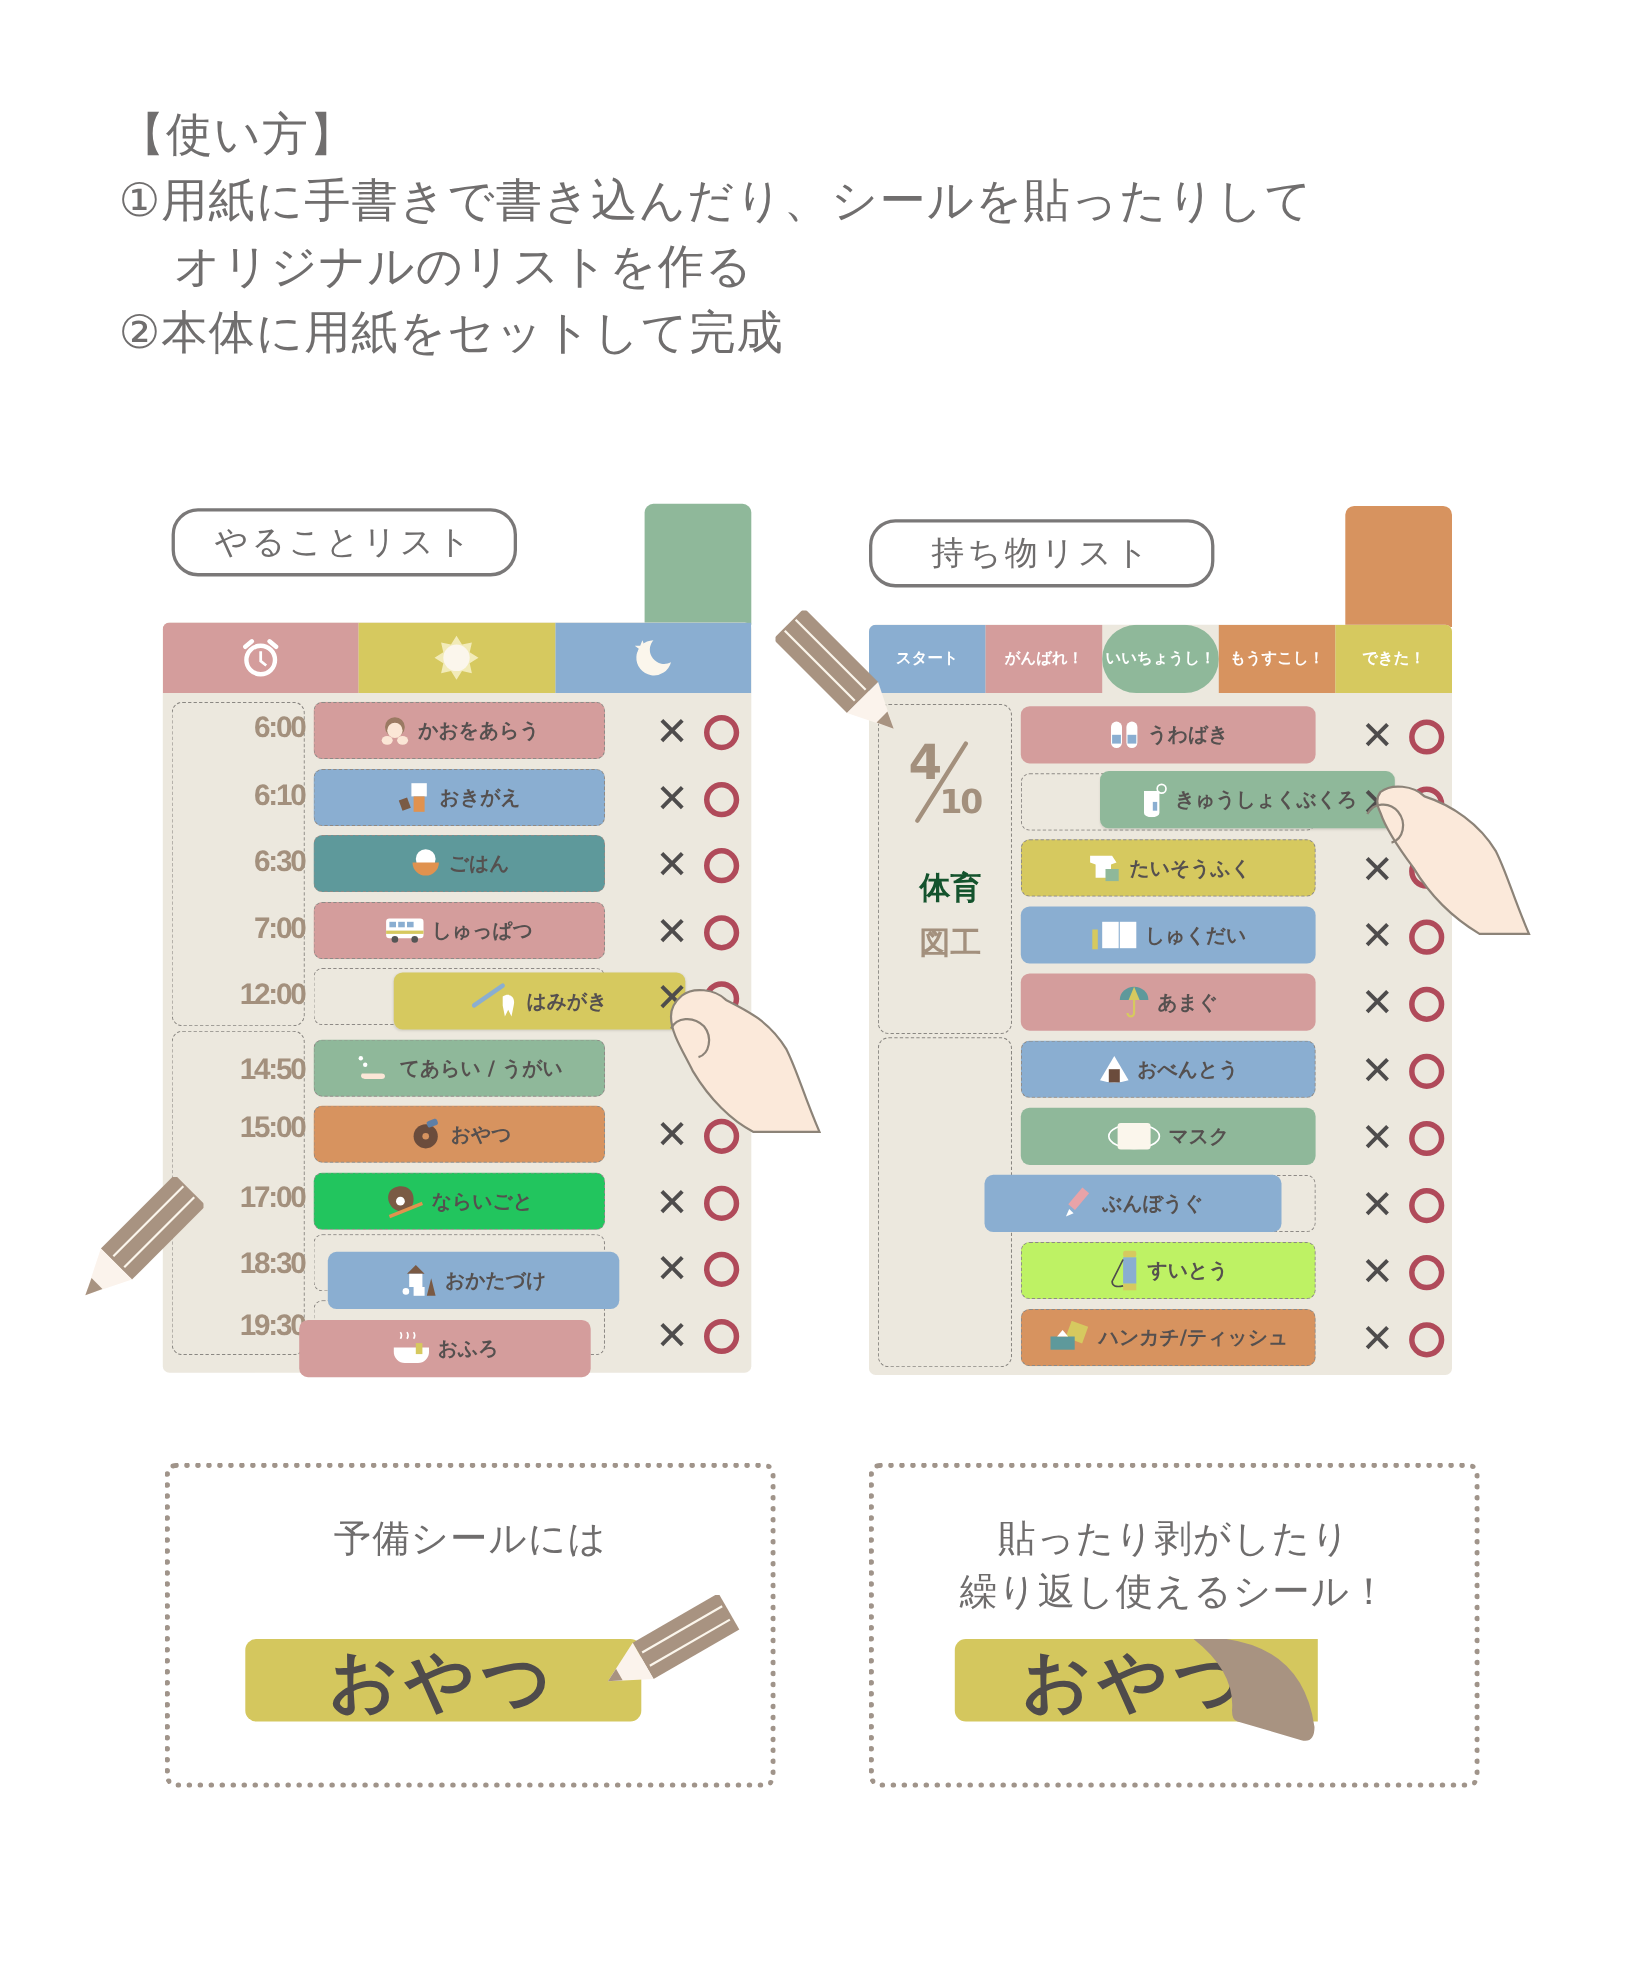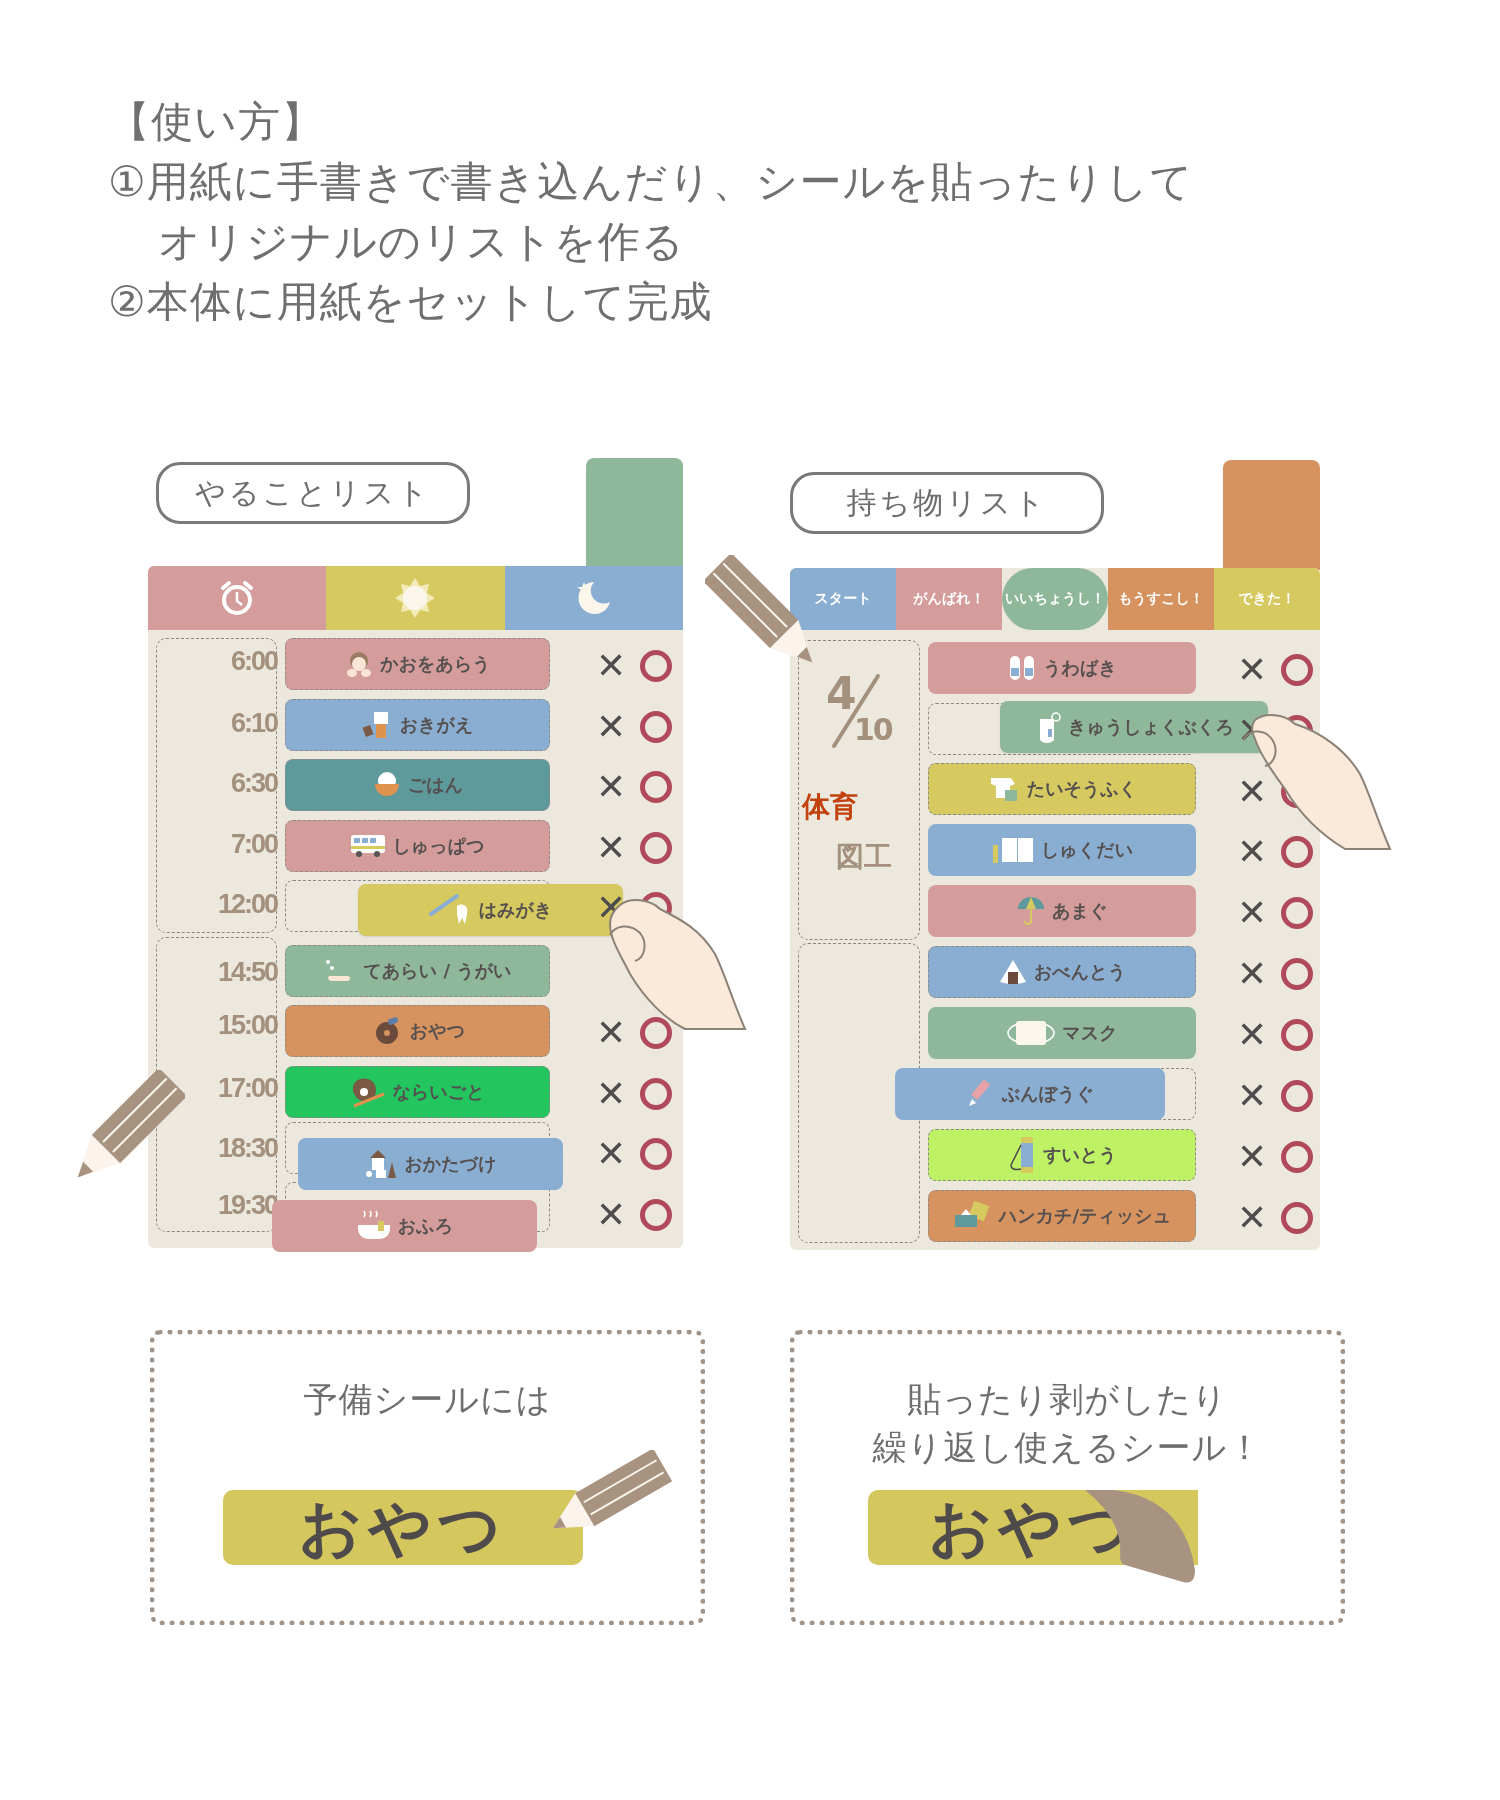--- a/index.html
+++ b/index.html
@@ -236,21 +236,21 @@
 </div>
 
 <div class="abs dashbox" style="left:798px;top:640px;width:122px;height:300px;"></div>
 <div class="abs dashbox" style="left:798px;top:943px;width:122px;height:300px;"></div>
 
 <div class="abs" style="left:826px;top:668px;font-size:44px;font-weight:bold;color:#a3907d;">4</div>
 <svg class="abs" style="left:828px;top:672px;" width="60" height="80" viewBox="0 0 60 80">
     <path d="M50 4 L6 74" stroke="#a3907d" stroke-width="4" stroke-linecap="round"></path>
   </svg>
 <div class="abs" style="left:854px;top:712px;font-size:30px;font-weight:bold;color:#a3907d;letter-spacing:-2px;">10</div>
-<div class="abs" style="left:802px;top:788px;font-size:28px;font-weight:bold;color:#c2410c;">体育</div>
+<div class="abs" style="left:836px;top:788px;font-size:28px;font-weight:bold;color:#14532d;">体育</div>
 <div class="abs" style="left:836px;top:838px;font-size:28px;font-weight:bold;color:#a3907d;">図工</div>
 
 <div class="abs slot" style="left:928px;top:703px;width:268px;height:52px;"></div>
 <div class="abs slot" style="left:928px;top:1068px;width:268px;height:52px;"></div>
 
 <div class="abs sticker" style="left:928px;top:642px;width:268px;height:52px;background:#d49d9c;">
   <svg width="30" height="30" viewBox="0 0 30 30">
       <rect x="3" y="3" width="10" height="24" rx="5" fill="#fff"></rect>
       <rect x="17" y="3" width="10" height="24" rx="5" fill="#fff"></rect>
       <rect x="4" y="15" width="8" height="8" fill="#8aaed1"></rect>

